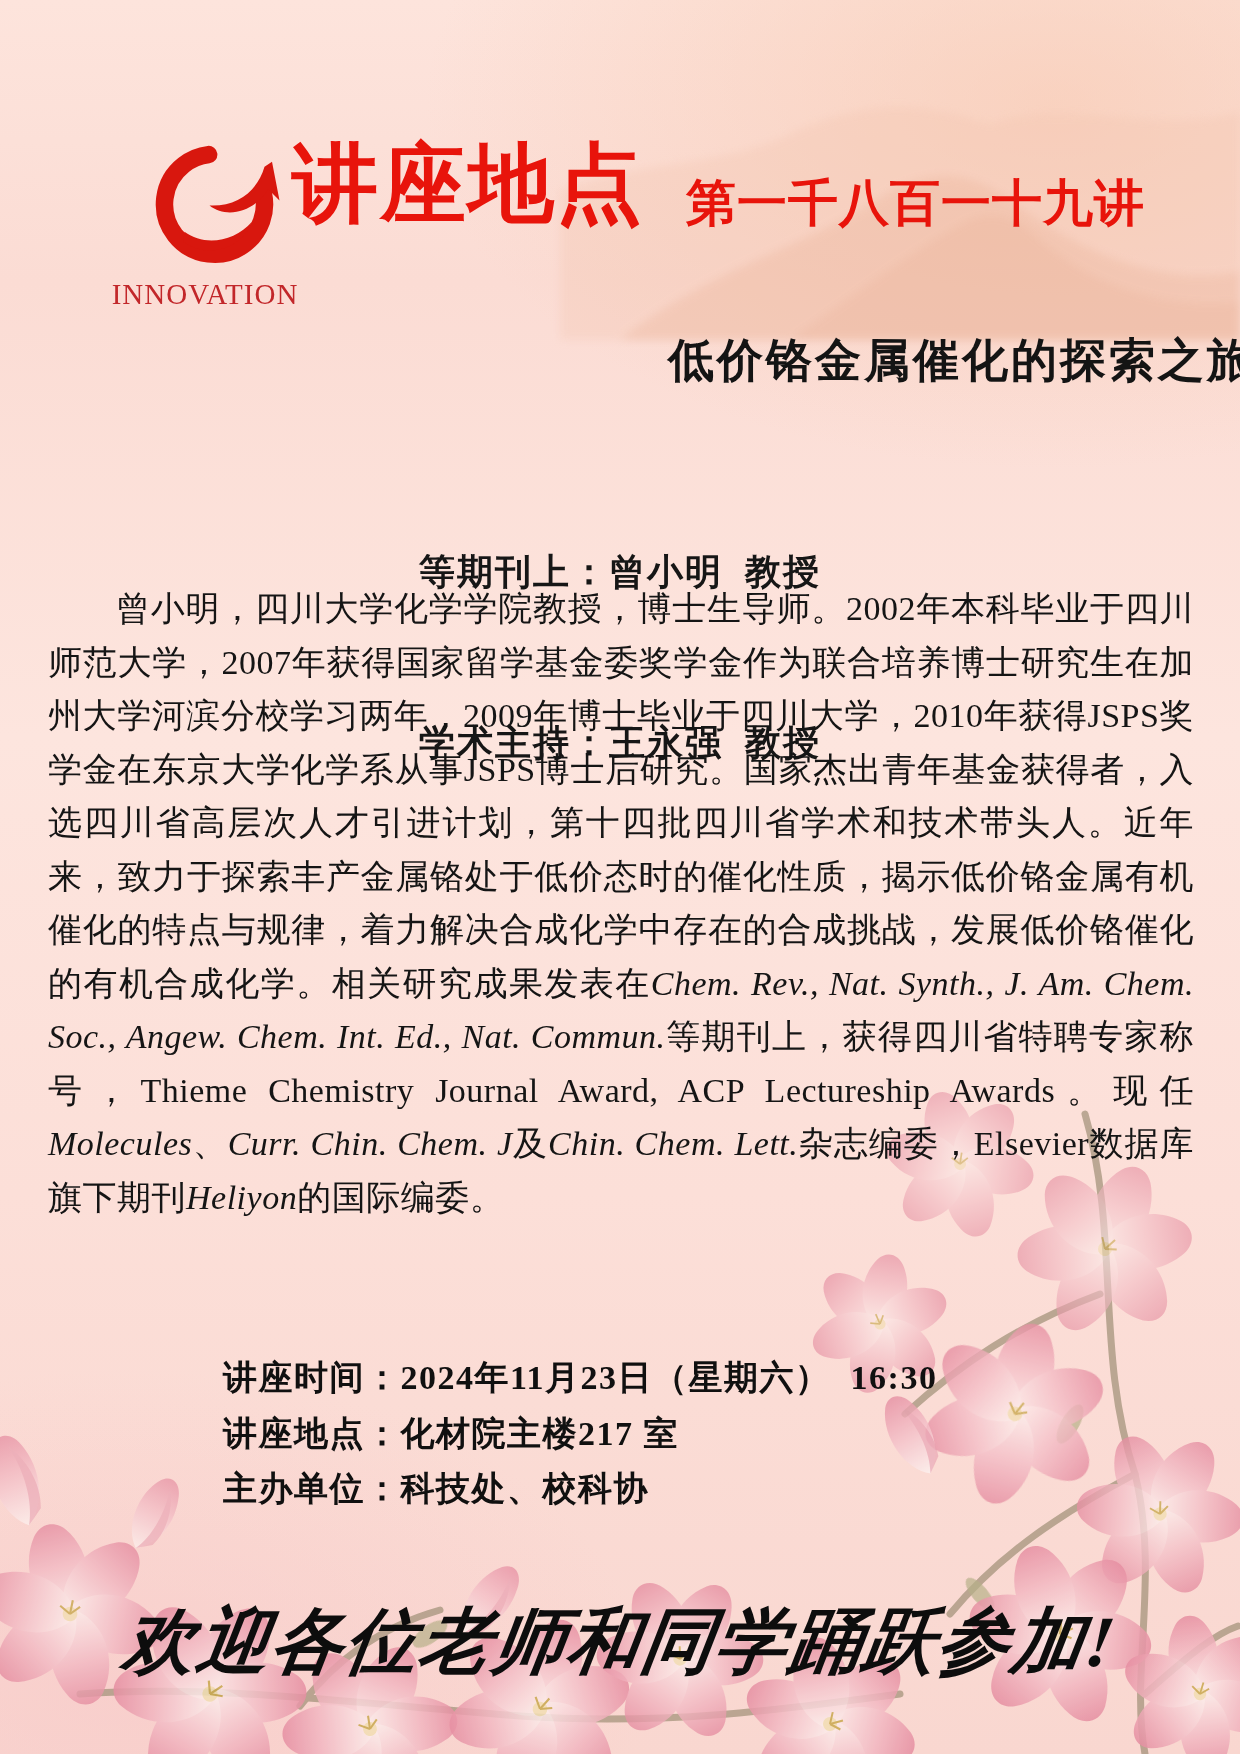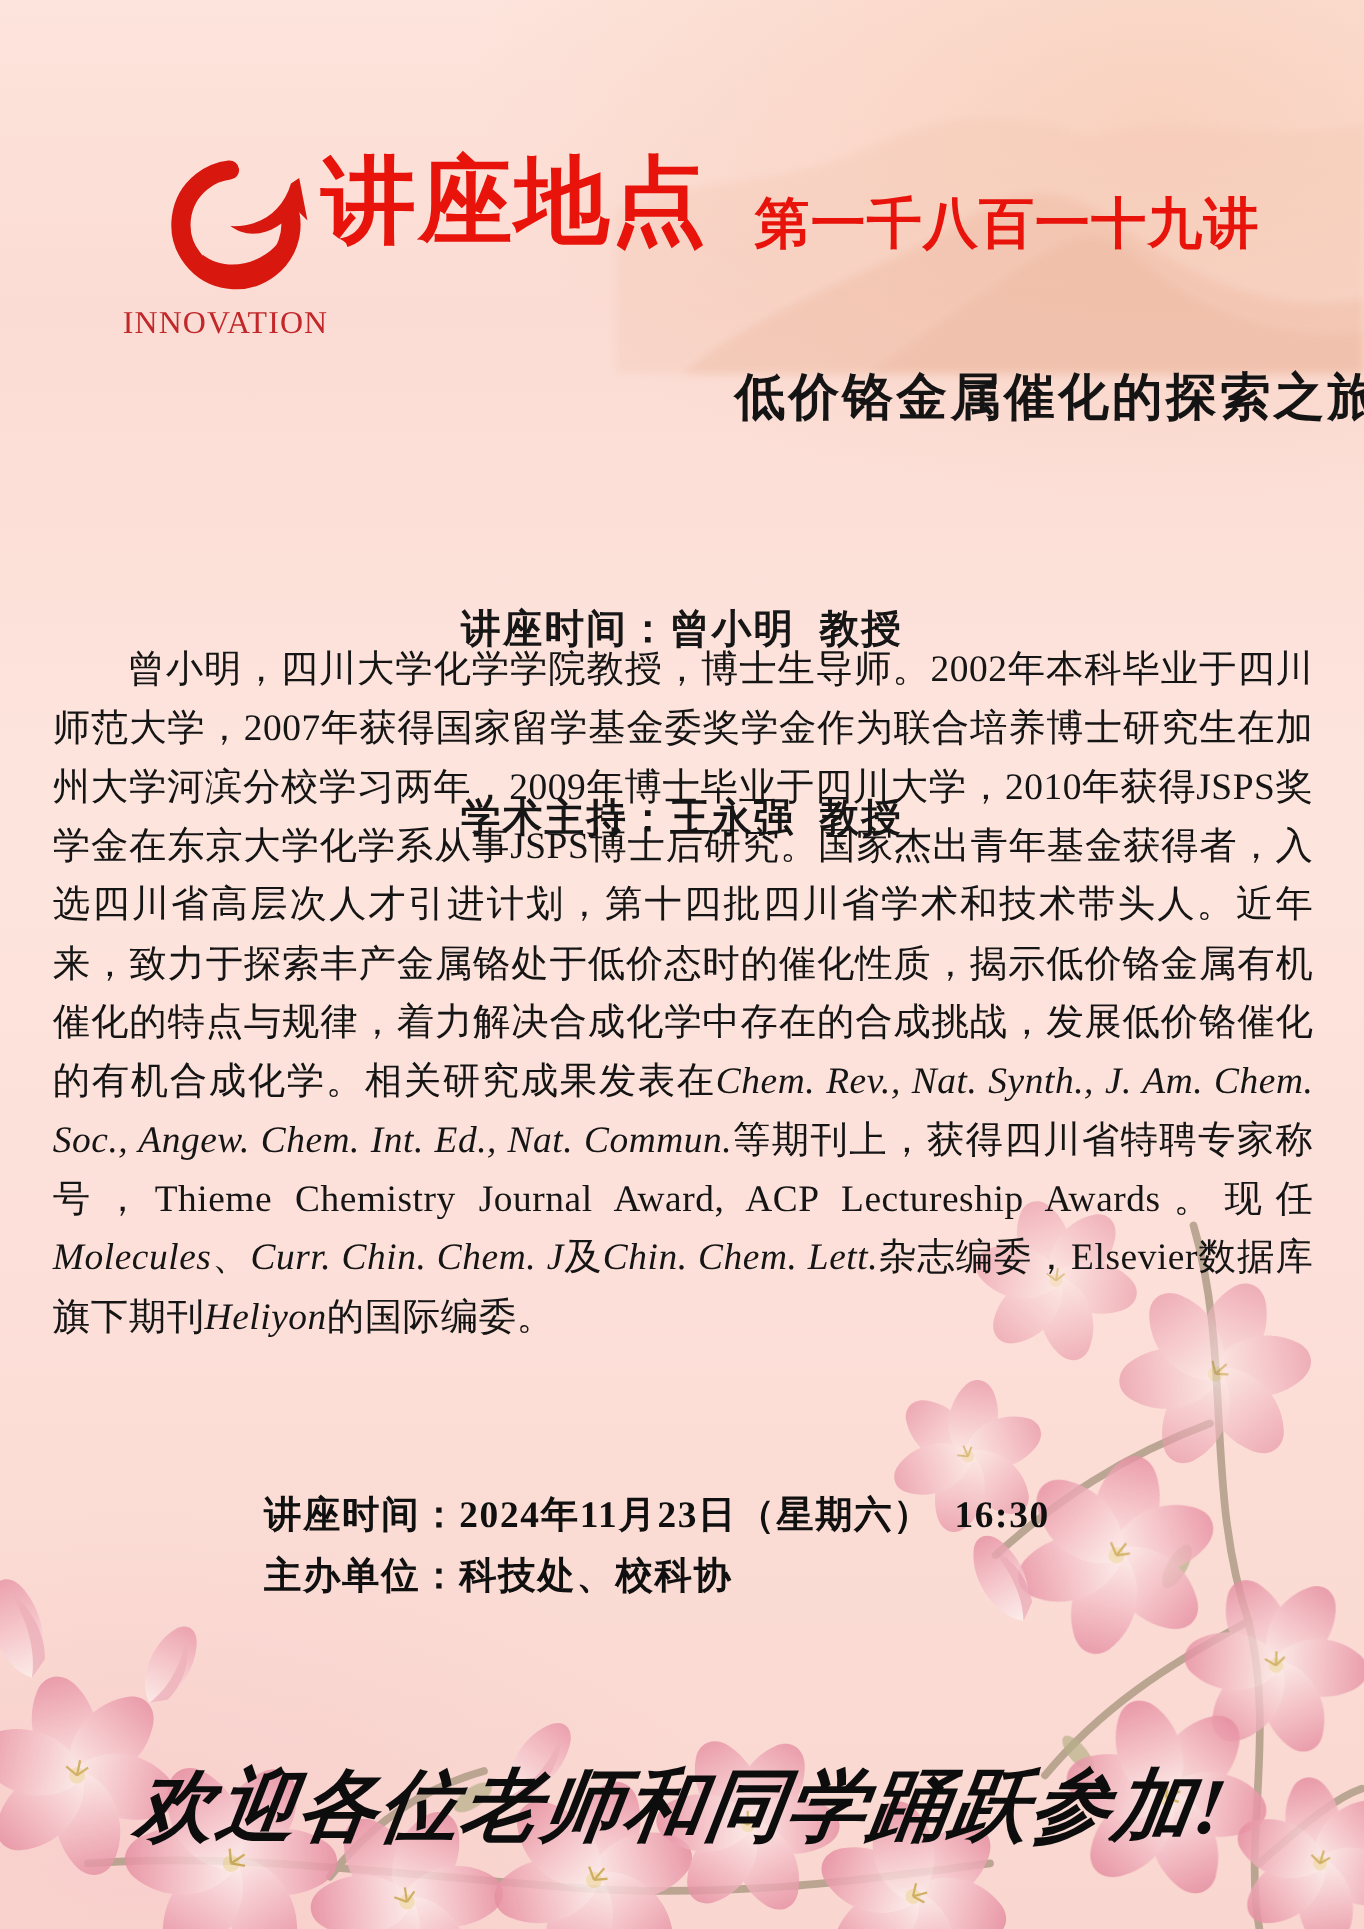--- a/index.html
+++ b/index.html
@@ -55,21 +55,21 @@
     letter-spacing:2px;white-space:pre-wrap;
   }
   
   .bio{
     position:absolute;left:36px;right:34px;top:570px;margin:12px;
     font-size:34px;line-height:53.5px;letter-spacing:.5px;
     text-align:justify;text-indent:2em;color:#151515;
   }
   .bio .jrn{font-style:italic;font-family:"Liberation Serif",serif;}
   
-  .info{position:absolute;left:240px;top:1350px;}
+  .info{position:absolute;left:223px;top:1350px;}
   .info-row{
     font-weight:bold;font-size:34px;line-height:55.5px;
     letter-spacing:1.5px;white-space:pre-wrap;color:#101010;
   }
   
   .footer{
     position:absolute;left:0;top:1594px;width:100%;
     text-align:center;font-weight:bold;font-style:italic;
     font-size:72px;letter-spacing:2px;color:#0d0d0d;
     transform:skewX(-8deg);
@@ -159,26 +159,27 @@
     <path fill="#d8170e" d="M98 26 C 92 46 76 58 54 57 C 68 68 90 62 101 44 L110 53 L104 22 Z"></path>
     <path fill="#d8170e" d="M34 78 C 50 90 74 86 88 70 C 80 92 52 100 33 86 Z"></path>
   </svg>
   <div class="wordmark">INNOVATION</div>
 
   <div class="forum-title">讲座地点</div>
   <div class="lecture-no">第一千八百一十九讲</div>
 
   <div class="lecture-title">低价铬金属催化的探索之旅</div>
   <div class="speakers">
-    <div>讲座时间：曾小明  教授</div>
+    <div>等期刊上：曾小明  教授</div>
     <div>学术主持：王永强  教授</div>
   </div>
 
   <p class="bio"><span>曾小明，四川大学化学学院教授，博士生导师。2002年本科毕业于四川师范大学，2007年获得国家留学基金委奖学金作为联合培养博士研究生在加州大学河滨分校学习两年，2009年博士毕业于四川大学，2010年获得JSPS奖学金在东京大学化学系从事JSPS博士后研究。国家杰出青年基金获得者，入选四川省高层次人才引进计划，第十四批四川省学术和技术带头人。近年来，致力于探索丰产金属铬处于低价态时的催化性质，揭示低价铬金属有机催化的特点与规律，着力解决合成化学中存在的合成挑战，发展低价铬催化的有机合成化学。相关研究成果发表在</span><span class="jrn">Chem. Rev., Nat. Synth., J. Am. Chem. Soc., Angew. Chem. Int. Ed., Nat. Commun.</span><span>等期刊上，获得四川省特聘专家称号，Thieme Chemistry Journal Award, ACP Lectureship Awards。现任</span><span class="jrn">Molecules</span><span>、</span><span class="jrn">Curr. Chin. Chem. J</span><span>及</span><span class="jrn">Chin. Chem. Lett.</span><span>杂志编委，Elsevier数据库旗下期刊</span><span class="jrn">Heliyon</span><span>的国际编委。</span></p>
 
   <div class="info">
     <div class="info-row"><span>讲座时间：</span><span>2024年11月23日（星期六）  16:30</span></div>
+    <div class="info-row"><span>讲座地点：</span><span>化材院主楼217 室</span></div>
     <div class="info-row"><span>主办单位：</span><span>科技处、校科协</span></div>
   </div>
 
   <div class="footer">欢迎各位老师和同学踊跃参加!</div>
 
 </div>
 
 </body></html>

